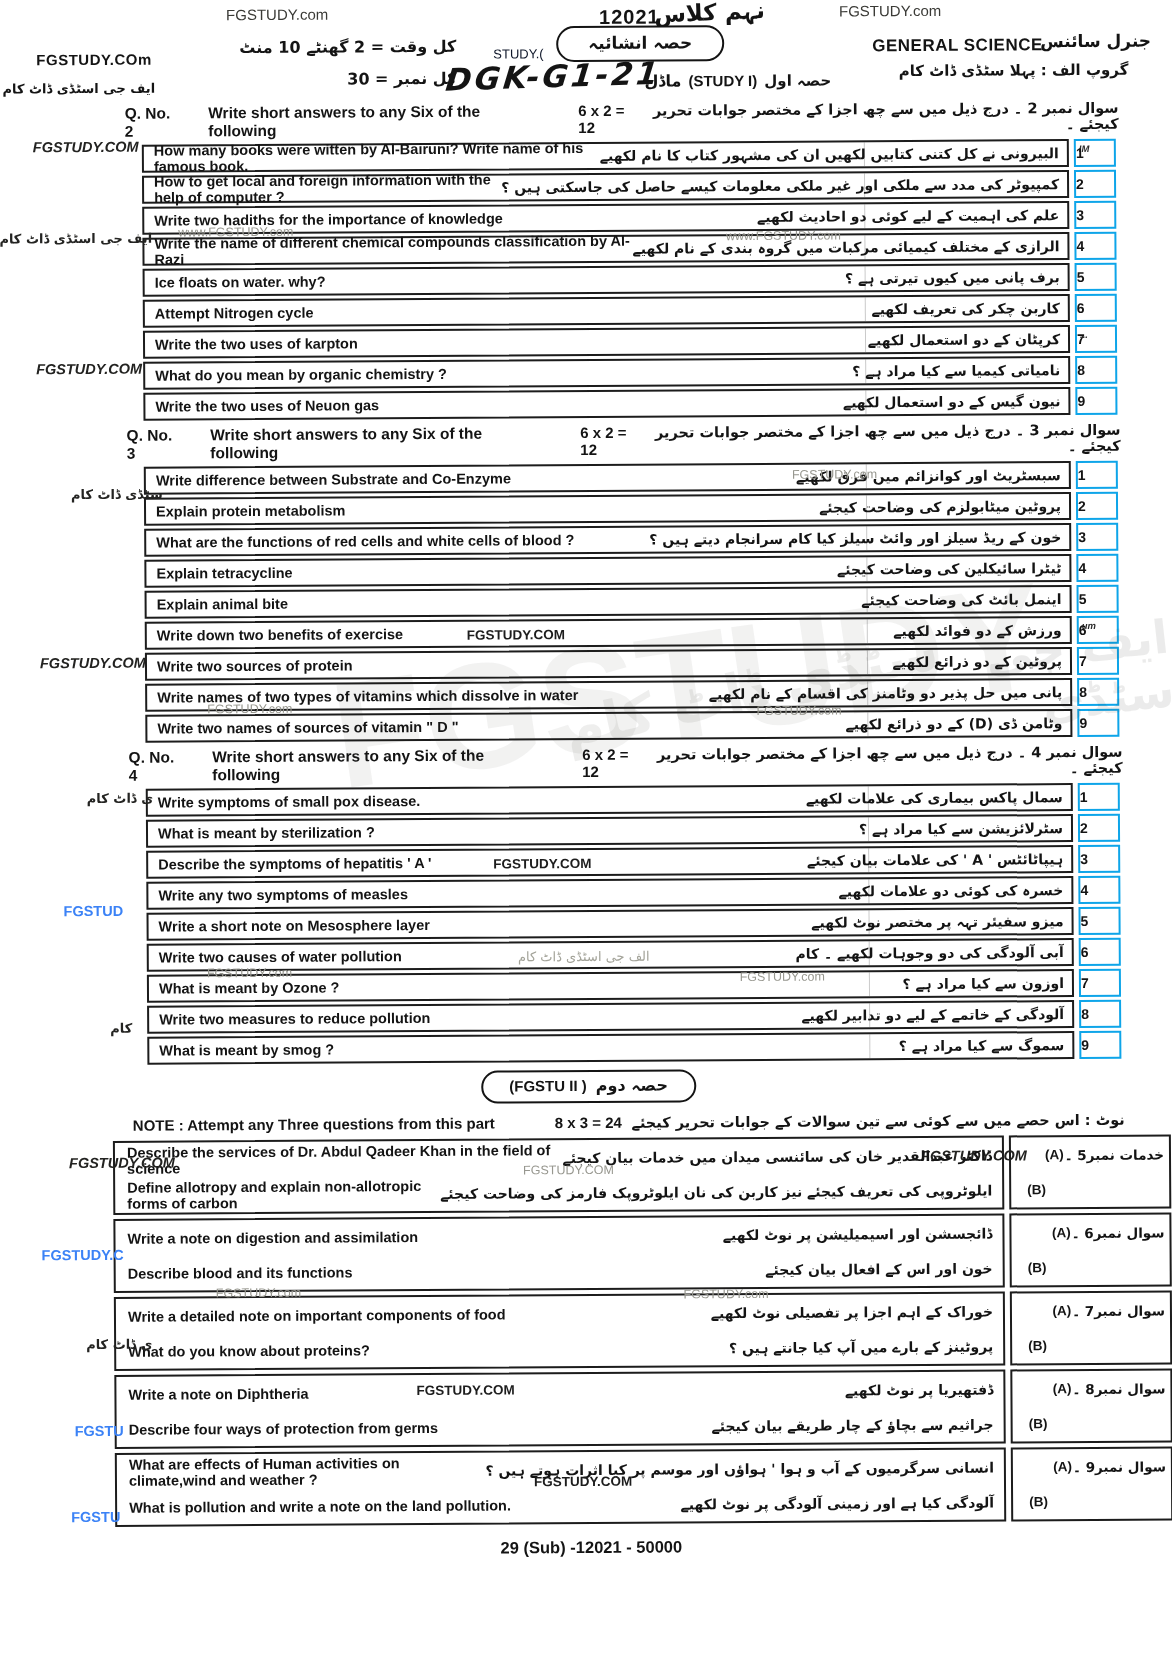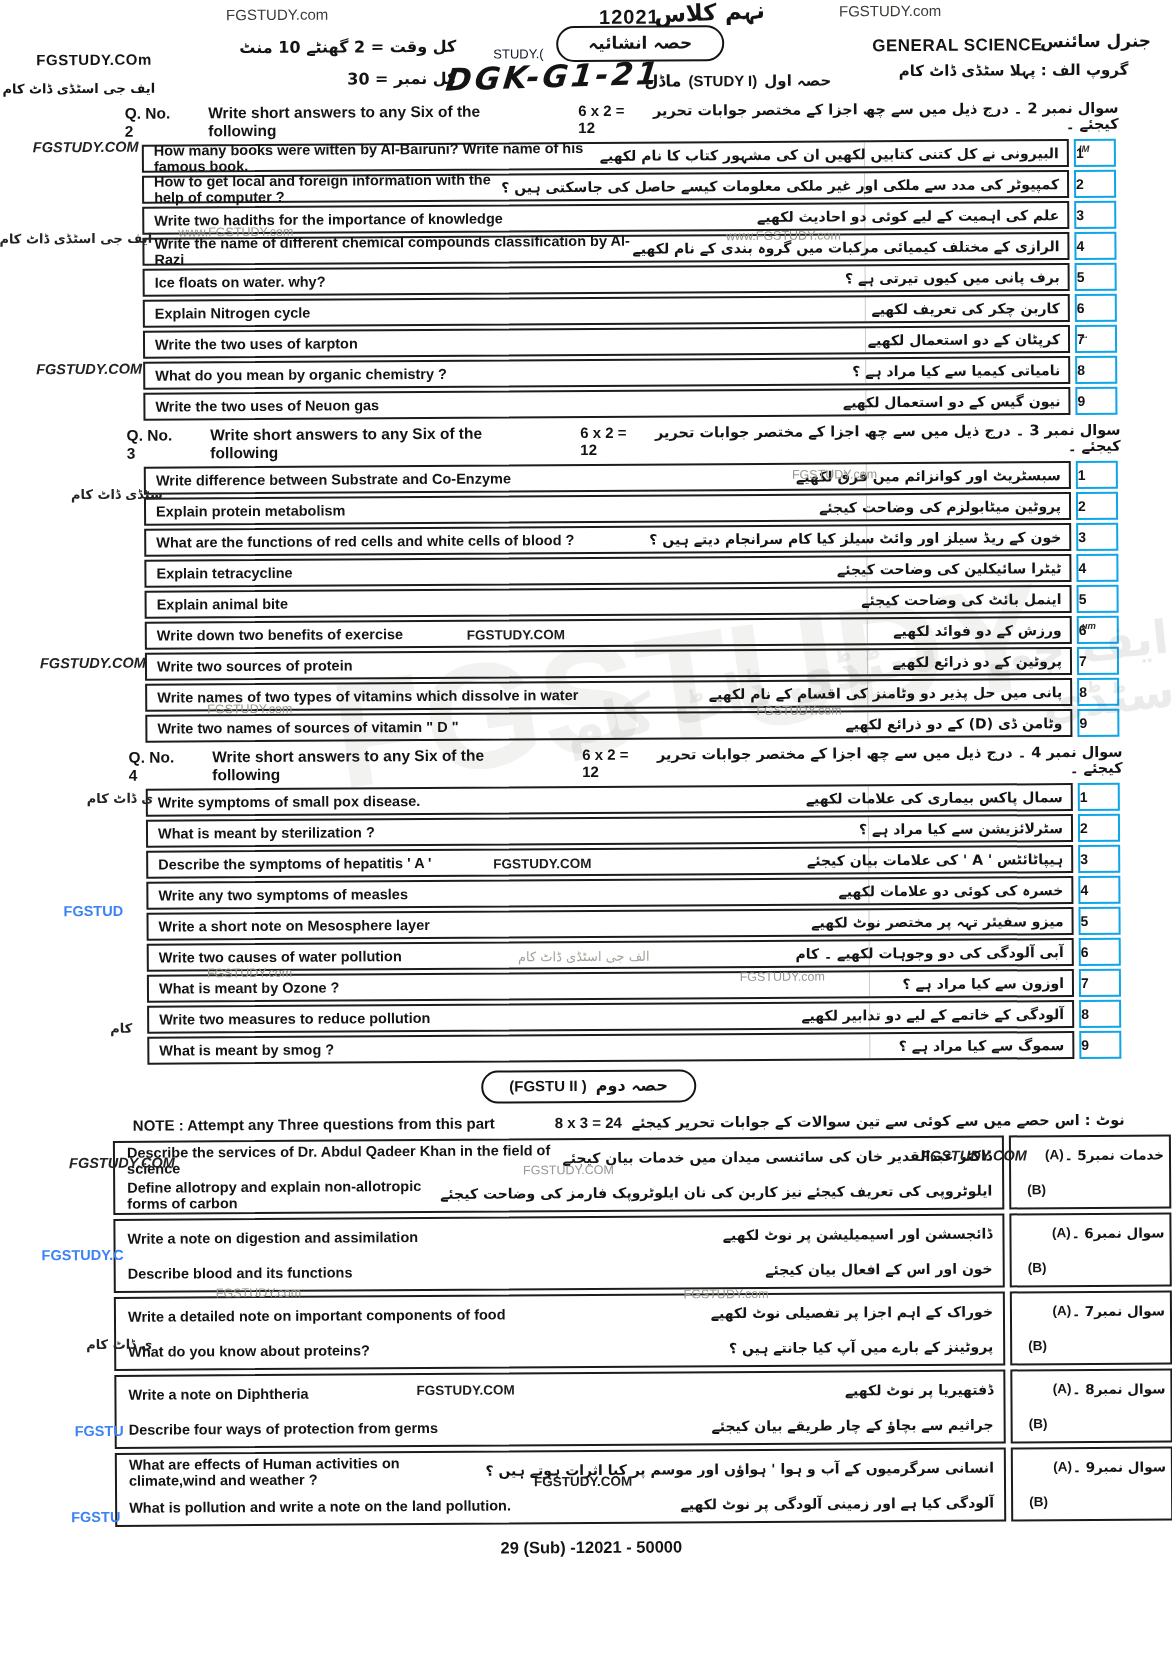--- a/index.html
+++ b/index.html
@@ -179,21 +179,21 @@
       <span class="ur">برف پانی میں کیوں تیرتی ہے ؟</span>
     </div>
     <div class="sa-num">
       <span class="pre"></span>
       <span class="num">5</span>
     </div>
   </div>
 
   <div class="sa-row">
     <div class="sa-main">
-      <span class="en">Explain Nitrogen cycle</span>
+      <span class="en">Attempt Nitrogen cycle</span>
       <span class="col-div"></span>
       <span class="ur">کاربن چکر کی تعریف لکھیے</span>
     </div>
     <div class="sa-num">
       <span class="pre"></span>
       <span class="num">6</span>
     </div>
   </div>
 
   <div class="sa-row">

